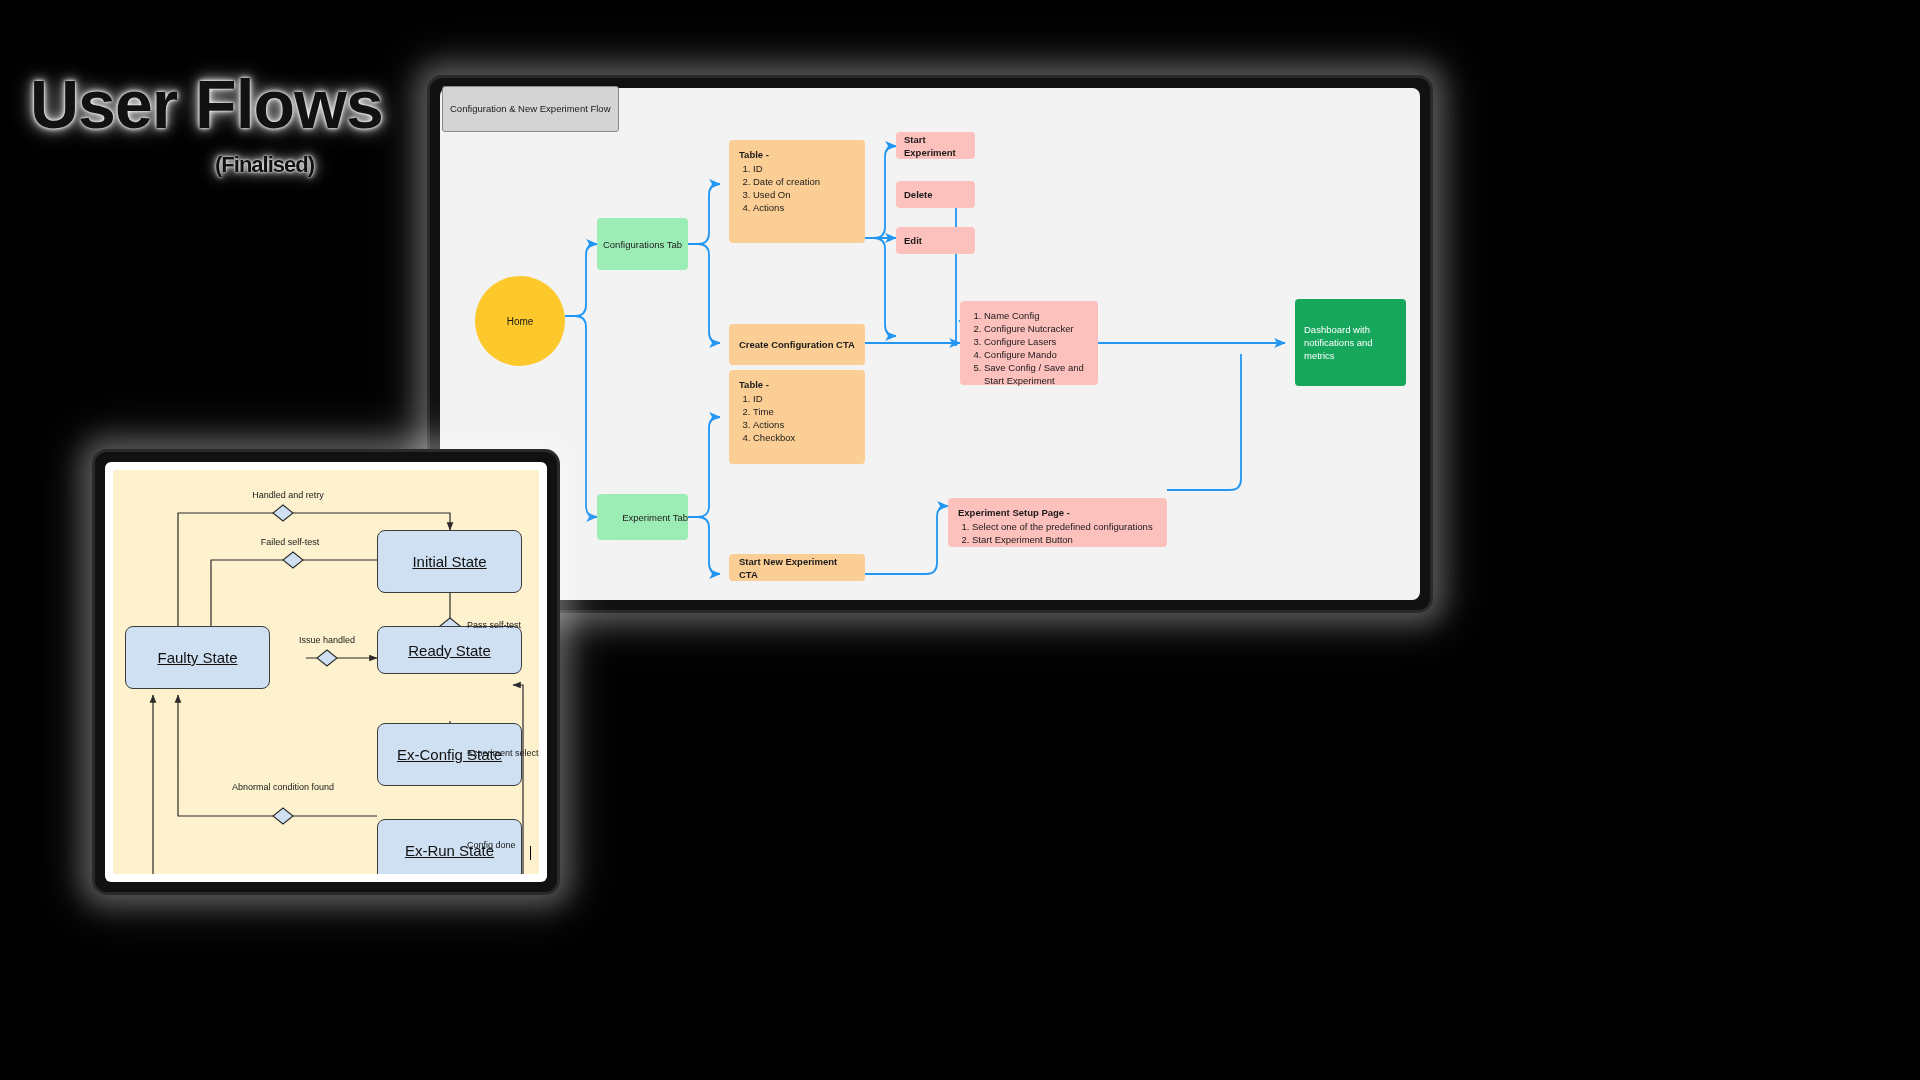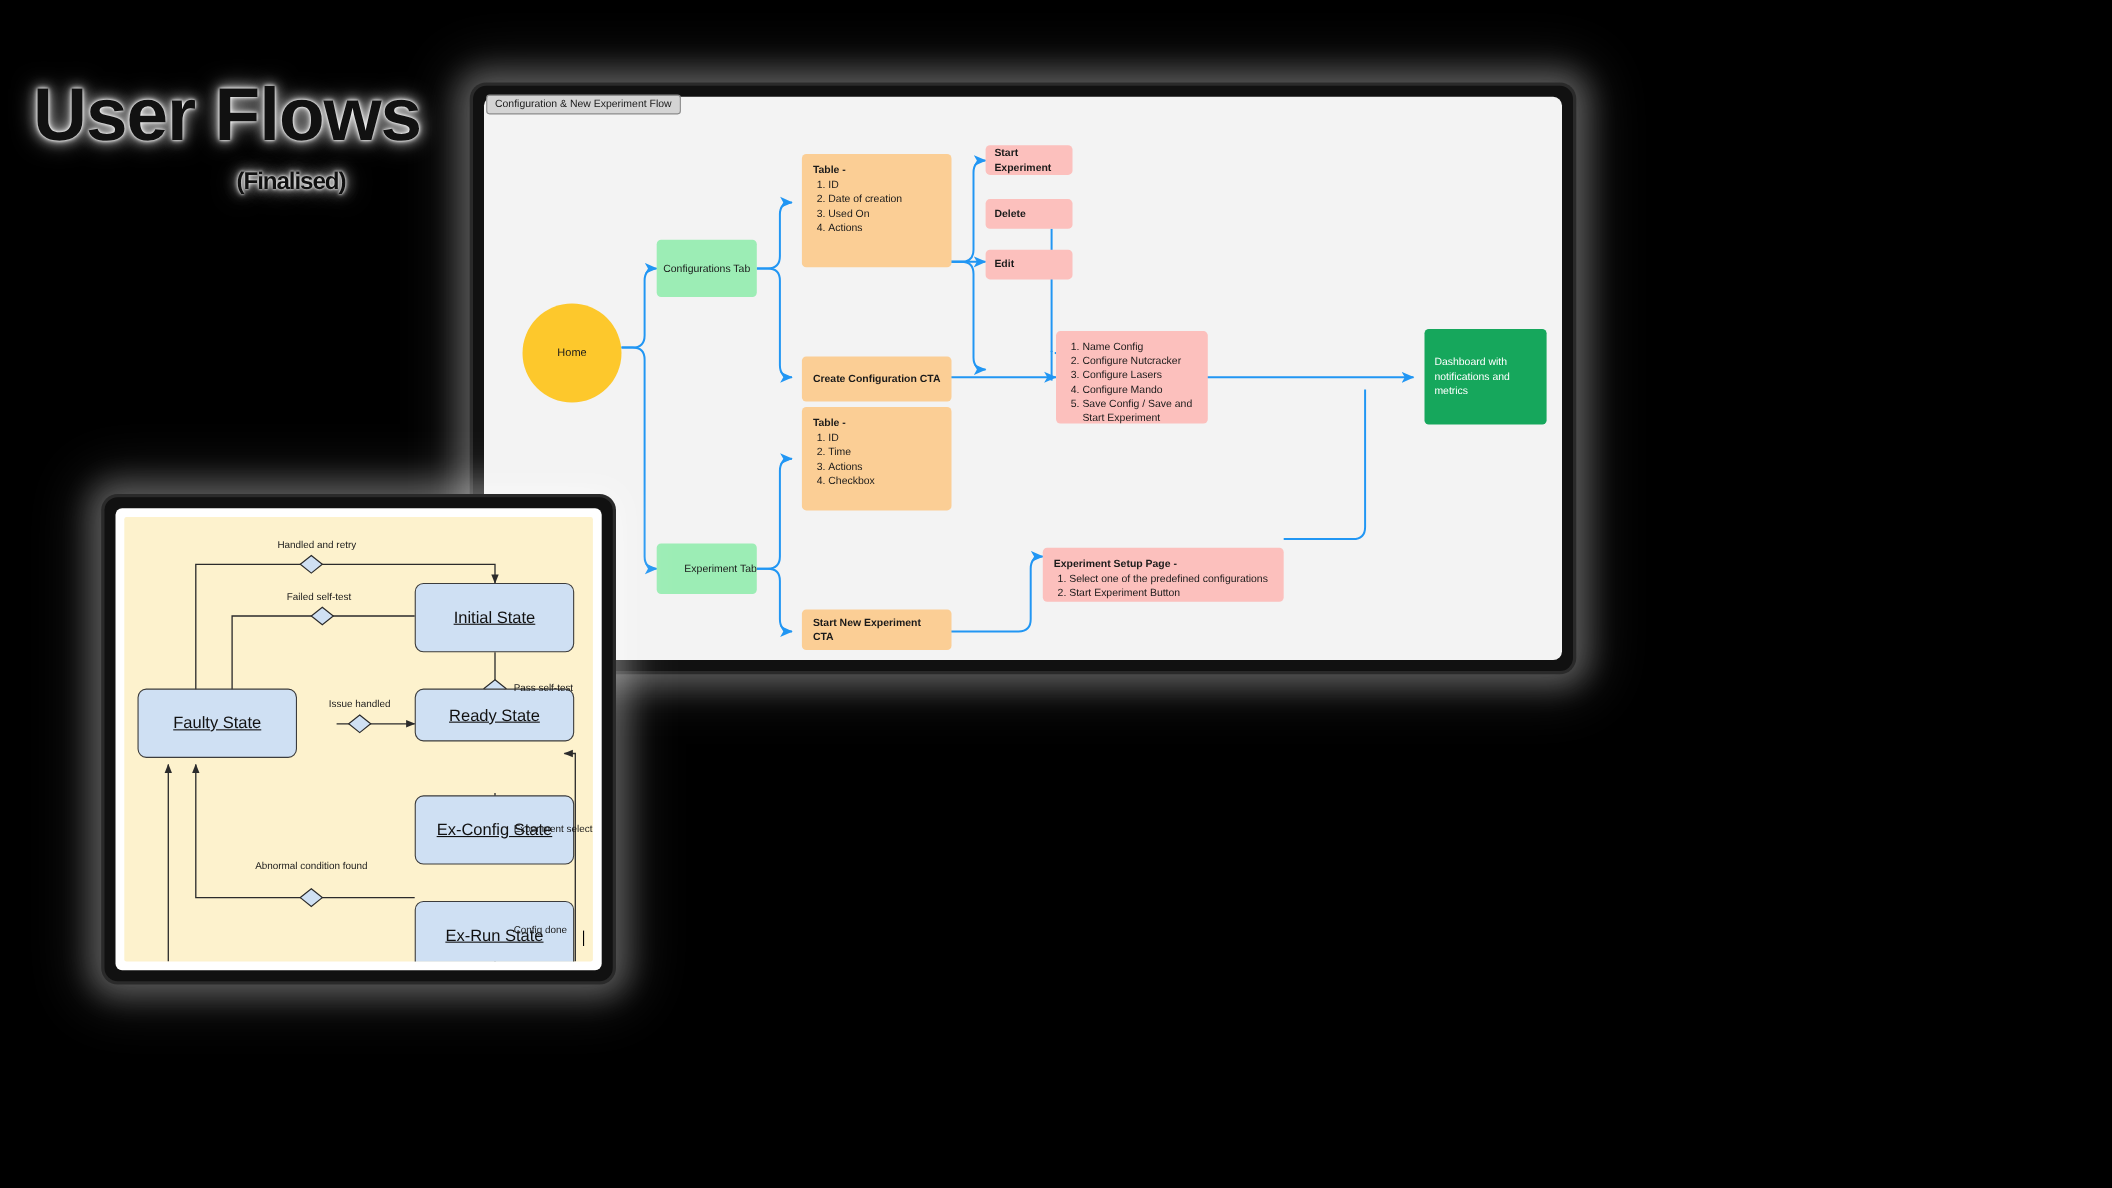--- a/index.html
+++ b/index.html
@@ -21,21 +21,21 @@
   .window{position:absolute;border-radius:12px;
           box-shadow:0 0 0 3px #2a2a2a,0 0 26px 14px rgba(255,255,255,.28),
                      0 0 46px 26px rgba(255,255,255,.10);}
   .window-inner{position:absolute;inset:10px;border-radius:8px;overflow:hidden;}
 
   
   #flow-window{left:430px;top:78px;width:1000px;height:532px;background:#111;}
   #flow-window .window-inner{background:#f3f3f3;}
   #flow-tab{position:absolute;left:12px;top:8px;z-index:5;
             background:#d4d4d4;border:1px solid #8a8a8a;border-radius:3px;
-            font-size:9.5px;color:#1a1a1a;padding:2px 7px;line-height:12px;
+            font-size:9.5px;color:#1a1a1a;padding:16px 7px;line-height:12px;
             white-space:nowrap;}
   #flow-canvas{position:absolute;left:0;top:0;width:1000px;height:532px;}
 
   
   .node{position:absolute;border-radius:4px;box-sizing:border-box;
         font-size:9.5px;color:#1a1a1a;line-height:13px;}
   .node.pad{padding:8px 10px;}
   .node.center{display:flex;align-items:center;justify-content:center;text-align:center;}
   .node.vcenter{display:flex;align-items:center;}
   .node.green{background:#9cedb5;}
@@ -168,21 +168,21 @@
     <div class="node orange pad" style="left:289px;top:282px;width:136px;height:94px;">
       <span class="hdr">Table -</span>
       <ol>
         <li>ID</li>
         <li>Time</li>
         <li>Actions</li>
         <li>Checkbox</li>
       </ol>
     </div>
 
-    <div class="node orange vcenter" style="left:289px;top:466px;width:136px;height:37px;padding:0 10px;">
+    <div class="node orange vcenter" style="left:289px;top:466px;width:136px;height:27px;padding:0 10px;">
       <span class="lbl-strong">Start New Experiment CTA</span>
     </div>
 
     <div class="node pink pad" style="left:508px;top:410px;width:219px;height:49px;">
       <span class="hdr">Experiment Setup Page -</span>
       <ol>
         <li>Select one of the predefined configurations</li>
         <li>Start Experiment Button</li>
       </ol>
     </div>

